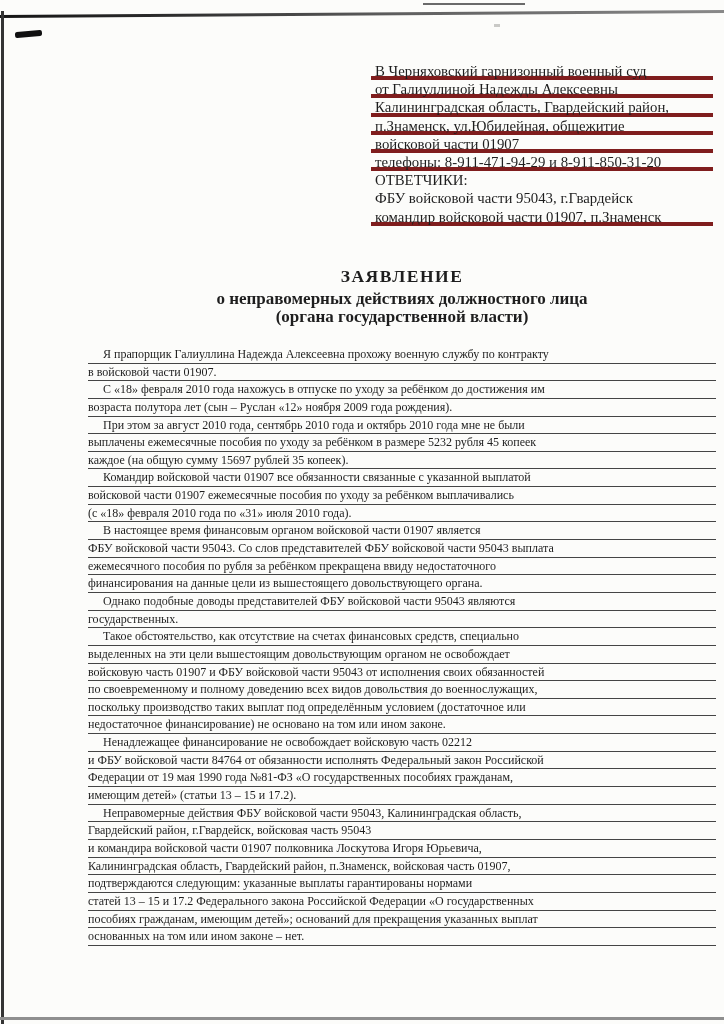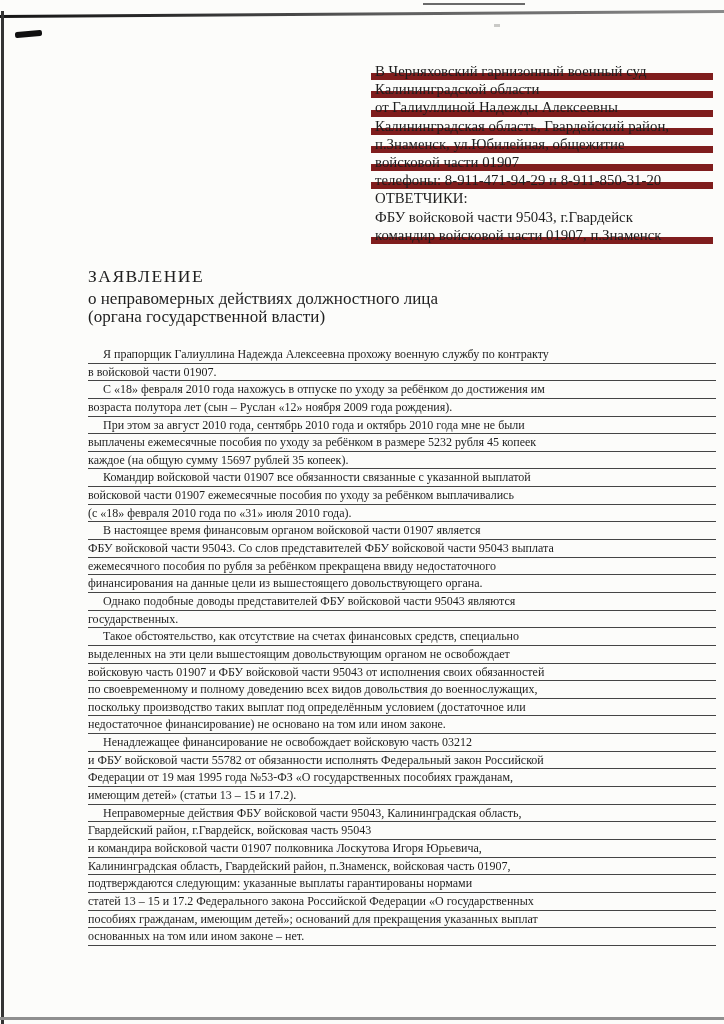--- a/index.html
+++ b/index.html
@@ -22,26 +22,26 @@
   .dash-mark {
     left: 15px; top: 31px; width: 27px; height: 6px; background: #101010;
     border-radius: 2px; transform: rotate(-5deg);
   }
   .speck { left: 494px; top: 24px; width: 6px; height: 3px; background: #c9c9c6; }
 
   
   .header-block { position: absolute; left: 371px; top: 62px; width: 342px; }
   .h-line {
     height: 18.2px; font-size: 14.8px; line-height: 18.2px;
-    border-bottom: 7px solid #7f1d1d; padding-left: 4px; white-space: nowrap;
+    border-bottom: 4px solid #7f1d1d; padding-left: 4px; white-space: nowrap;
   }
   .h-line.no-rule { border-bottom-color: transparent; }
 
   
-  .title-block { position: absolute; left: 88px; top: 266px; width: 628px; font-weight: normal; }
+  .title-block { position: absolute; left: 88px; top: 266px; width: 628px; text-align: center; font-weight: bold; }
   .doc-title { font-size: 17.5px; line-height: 21px; letter-spacing: 1.5px; margin-bottom: 3px; }
   .doc-subtitle { font-size: 17px; line-height: 18.2px; }
 
   
   .body-block { position: absolute; left: 88px; top: 346px; width: 628px; }
   .b-line {
     height: 17.65px; font-size: 12px; line-height: 17.3px;
     border-bottom: 1px solid #454545; white-space: nowrap;
   }
   .b-line.indent { padding-left: 15px; }
@@ -54,21 +54,20 @@
   <div class="art top-line"></div>
   <div class="art top-line2"></div>
   <div class="art left-line"></div>
   <div class="art bottom-line"></div>
   <div class="art dash-mark"></div>
   <div class="art speck"></div>
 
   <div class="header-block">
 
   <div class="h-line"><span>В Черняховский гарнизонный военный суд</span></div>
-      <div class="h-line"><span>Калининградской области</span></div>
       <div class="h-line"><span>от Галиуллиной Надежды Алексеевны</span></div>
       <div class="h-line"><span>Калининградская область, Гвардейский район,</span></div>
       <div class="h-line"><span>п.Знаменск, ул.Юбилейная, общежитие</span></div>
       <div class="h-line"><span>войсковой части 01907</span></div>
       <div class="h-line"><span>телефоны: 8-911-471-94-29 и 8-911-850-31-20</span></div>
       <div class="h-line no-rule"><span>ОТВЕТЧИКИ:</span></div>
       <div class="h-line no-rule"><span>ФБУ войсковой части 95043, г.Гвардейск</span></div>
       <div class="h-line"><span>командир войсковой части 01907, п.Знаменск</span></div>
     </div>
 
@@ -95,23 +94,23 @@
       <div class="b-line"><span>ежемесячного пособия по рубля за ребёнком прекращена ввиду недостаточного</span></div>
       <div class="b-line"><span>финансирования на данные цели из вышестоящего довольствующего органа.</span></div>
       <div class="b-line indent"><span>Однако подобные доводы представителей ФБУ войсковой части 95043 являются</span></div>
       <div class="b-line"><span>государственных.</span></div>
       <div class="b-line indent"><span>Такое обстоятельство, как отсутствие на счетах финансовых средств, специально</span></div>
       <div class="b-line"><span>выделенных на эти цели вышестоящим довольствующим органом не освобождает</span></div>
       <div class="b-line"><span>войсковую часть 01907 и ФБУ войсковой части 95043 от исполнения своих обязанностей</span></div>
       <div class="b-line"><span>по своевременному и полному доведению всех видов довольствия до военнослужащих,</span></div>
       <div class="b-line"><span>поскольку производство таких выплат под определённым условием (достаточное или</span></div>
       <div class="b-line"><span>недостаточное финансирование) не основано на том или ином законе.</span></div>
-      <div class="b-line indent"><span>Ненадлежащее финансирование не освобождает войсковую часть 03212</span></div>
-      <div class="b-line"><span>и ФБУ войсковой части 55782 от обязанности исполнять Федеральный закон Российской</span></div>
-      <div class="b-line"><span>Федерации от 19 мая 1995 года №53-ФЗ «О государственных пособиях гражданам,</span></div>
+      <div class="b-line indent"><span>Ненадлежащее финансирование не освобождает войсковую часть 02212</span></div>
+      <div class="b-line"><span>и ФБУ войсковой части 84764 от обязанности исполнять Федеральный закон Российской</span></div>
+      <div class="b-line"><span>Федерации от 19 мая 1990 года №81-ФЗ «О государственных пособиях гражданам,</span></div>
       <div class="b-line"><span>имеющим детей» (статьи 13 – 15 и 17.2).</span></div>
       <div class="b-line indent"><span>Неправомерные действия ФБУ войсковой части 95043, Калининградская область,</span></div>
       <div class="b-line"><span>Гвардейский район, г.Гвардейск, войсковая часть 95043</span></div>
       <div class="b-line"><span>и командира войсковой части 01907 полковника Лоскутова Игоря Юрьевича,</span></div>
       <div class="b-line"><span>Калининградская область, Гвардейский район, п.Знаменск, войсковая часть 01907,</span></div>
       <div class="b-line"><span>подтверждаются следующим: указанные выплаты гарантированы нормами</span></div>
       <div class="b-line"><span>статей 13 – 15 и 17.2 Федерального закона Российской Федерации «О государственных</span></div>
       <div class="b-line"><span>пособиях гражданам, имеющим детей»; оснований для прекращения указанных выплат</span></div>
       <div class="b-line"><span>основанных на том или ином законе – нет.</span></div>
     </div>

